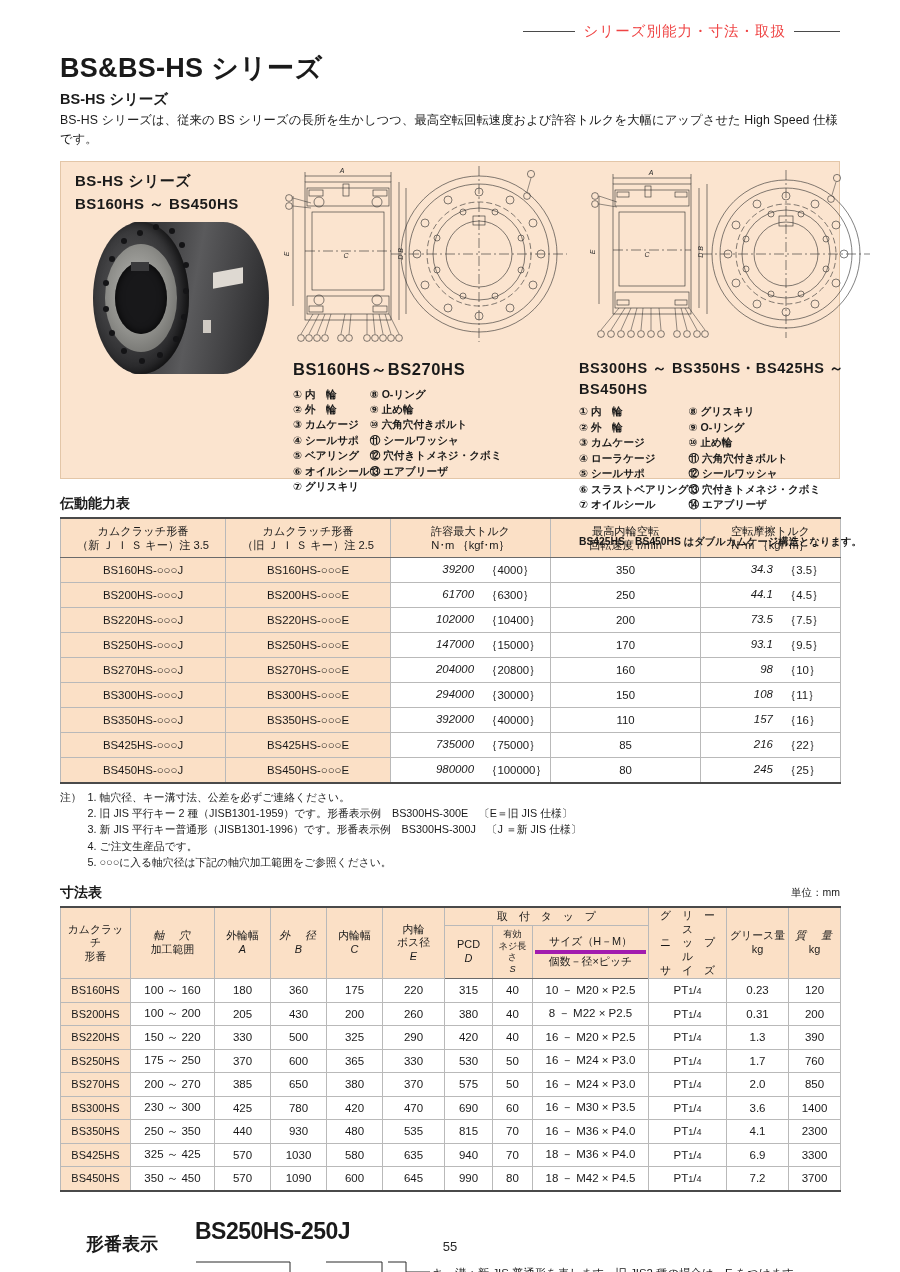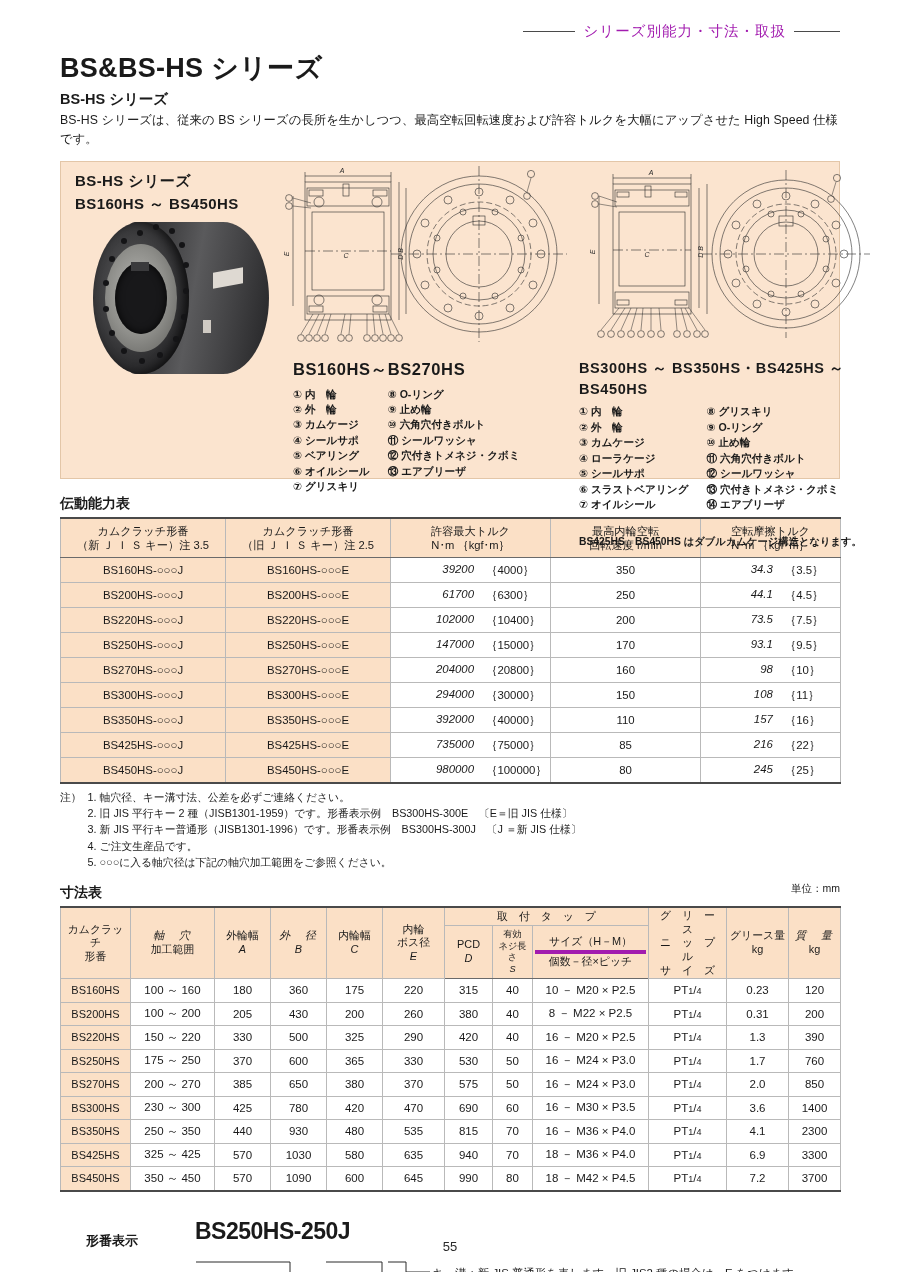--- a/index.html
+++ b/index.html
@@ -34,21 +34,21 @@
   }
   .runhead .rule {
     height: 1px;
     background: #4a4a4a;
     width: 52px;
   }
   .runhead .rule.short { width: 46px; }
   .runhead .txt {
     font-size: 14.5px;
     letter-spacing: 1px;
-    color: #a21caf;
+    color: #ef4444;
     white-space: nowrap;
   }
 
   
   h1.maintitle {
     font-size: 27px;
     font-weight: bold;
     margin: 8px 0 2px 0;
     letter-spacing: 0.3px;
   }
@@ -161,21 +161,20 @@
     line-height: 1.42;
   }
   .legend-head {
     font-size: 16.5px;
     font-weight: bold;
     letter-spacing: 0.6px;
     margin-bottom: 5px;
   }
   .legend-cols {
     display: flex;
-    gap: 18px;
   }
   .legend-cols ul {
     list-style: none;
     margin: 0;
     padding: 0;
   }
   .legend-cols li {
     white-space: nowrap;
     font-weight: bold;
     font-size: 10.6px;
@@ -194,21 +193,21 @@
     font-weight: bold;
     margin: 2px 0 4px 0;
   }
   .unit-note {
     font-size: 10.5px;
     text-align: right;
     margin: 0 0 2px 0;
   }
   .cap-row {
     display: flex;
-    align-items: flex-start;
+    align-items: center;
     justify-content: space-between;
   }
 
   
   table.tbl {
     border-collapse: collapse;
     width: 780px;
     font-size: 11.4px;
     table-layout: fixed;
   }
@@ -272,21 +271,21 @@
 
   
   .codeblock {
     position: relative;
     height: 120px;
     margin-top: 24px;
   }
   .code-cap {
     position: absolute;
     left: 26px; top: 16px;
-    font-size: 13px;
+    font-size: 18px;
     font-weight: bold;
   }
   .code-main {
     position: absolute;
     left: 135px; top: 2px;
     font-size: 23px;
     font-weight: bold;
     letter-spacing: -0.5px;
   }
   .code-svg { position: absolute; left: 130px; top: 0; }

